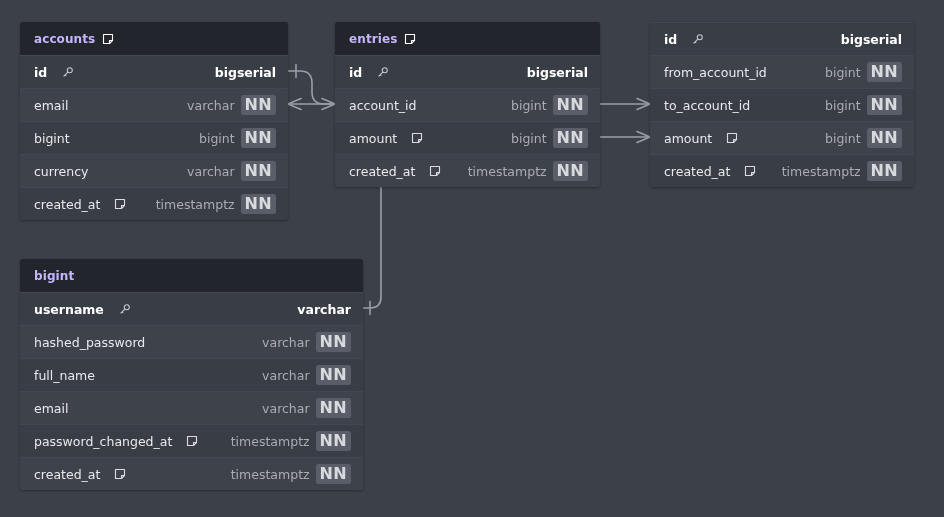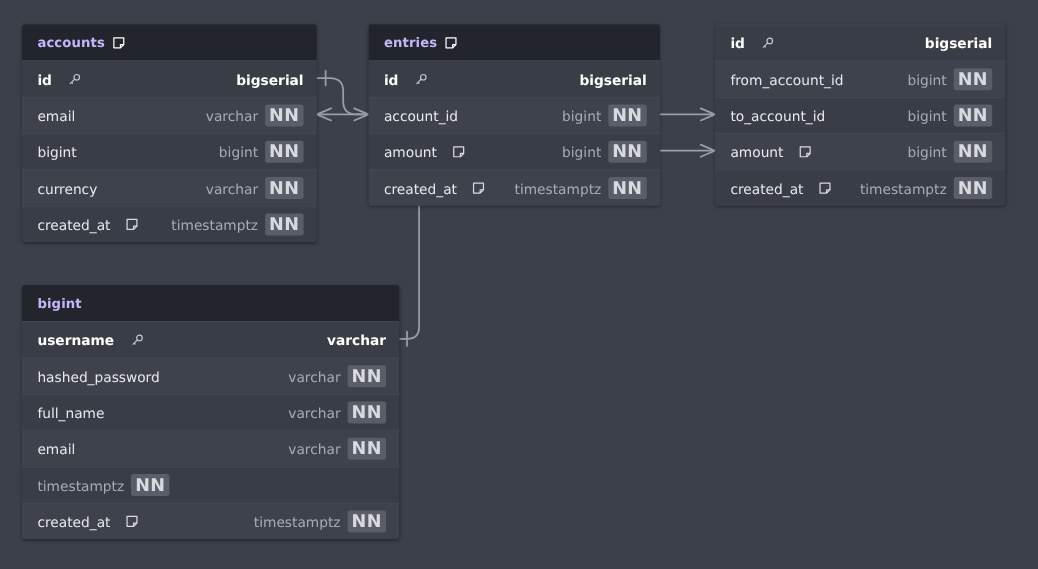--- a/index.html
+++ b/index.html
@@ -361,20 +361,29 @@
         <div class="field-row alt">
           <div class="field-left">
             <span class="field-name">email</span>
           </div>
           <div class="field-right">
             <span class="field-type">varchar</span>
             <span class="nn-badge">NN</span>
           </div>
         </div>
         <div class="field-row">
+          <div class="field-left">
+            <span class="field-name">password_changed_at</span>
+            <span class="icon">
+              <svg width="12" height="12" viewBox="0 0 16 16">
+                <path d="M2,2 H14 V10 L10,14 H2 Z" fill="none" stroke="#d9dbe0" stroke-width="1.5" stroke-linejoin="round"></path>
+                <path d="M14,10 H10 V14" fill="none" stroke="#d9dbe0" stroke-width="1.5" stroke-linejoin="round"></path>
+              </svg>
+            </span>
+          </div>
           <div class="field-right">
             <span class="field-type">timestamptz</span>
             <span class="nn-badge">NN</span>
           </div>
         </div>
         <div class="field-row alt">
           <div class="field-left">
             <span class="field-name">created_at</span>
             <span class="icon">
               <svg width="12" height="12" viewBox="0 0 16 16">

